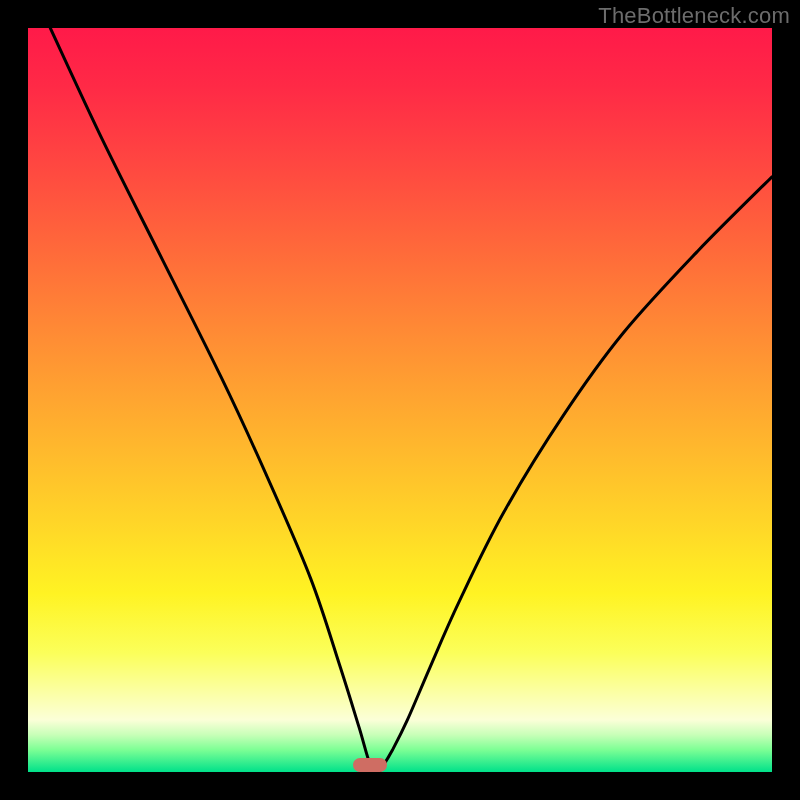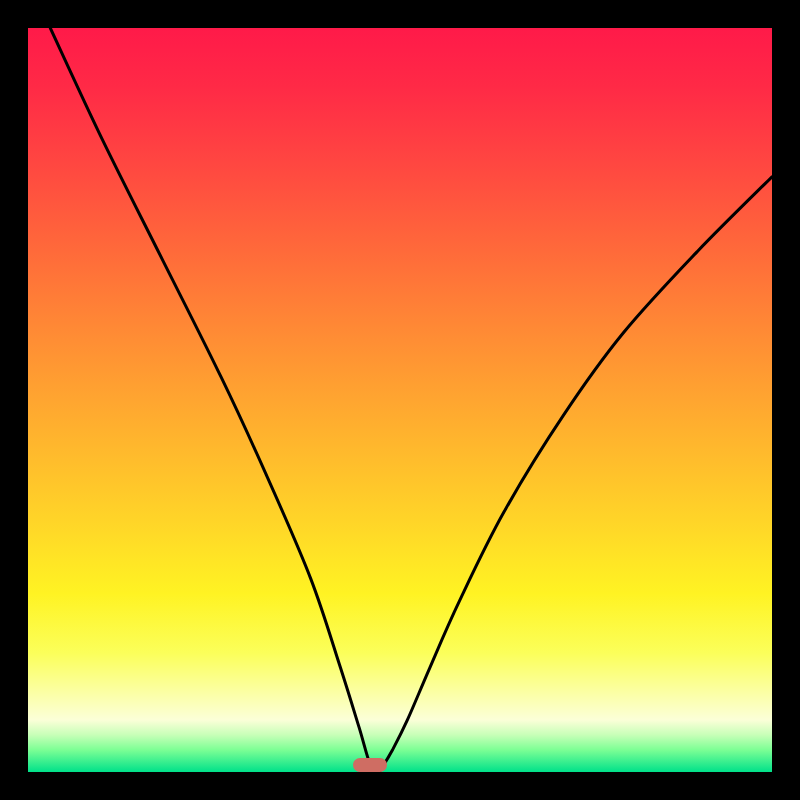--- a/index.html
+++ b/index.html
@@ -70,13 +70,14 @@
 
   <div class="plot">
 
     <svg class="curve" width="744" height="744" viewBox="0 0 744 744" preserveAspectRatio="none">
       <path id="curve-path" fill="none" stroke="#000" stroke-width="3" stroke-linecap="round" stroke-linejoin="round" d="M22.3 0.0 C 31.0 18.6, 55.8 73.2, 74.4 111.6 C 93.0 150.0, 114.1 191.0, 133.9 230.6 C 153.8 270.3, 176.1 313.7, 193.4 349.7 C 210.8 385.6, 223.2 412.9, 238.1 446.4 C 253.0 479.9, 270.3 518.3, 282.7 550.6 C 295.1 582.8, 304.4 615.0, 312.5 639.8 C 320.5 664.6, 326.1 683.2, 331.1 699.4 C 336.0 715.5, 339.1 729.1, 342.2 736.6 C 345.3 744.0, 347.8 743.4, 349.7 744.0 C 351.5 744.6, 350.9 744.0, 353.4 740.3 C 355.9 736.6, 360.2 729.7, 364.6 721.7 C 368.9 713.6, 373.2 705.6, 379.4 691.9 C 385.6 678.3, 393.1 659.7, 401.8 639.8 C 410.4 620.0, 419.1 598.9, 431.5 572.9 C 443.9 546.8, 458.8 514.6, 476.2 483.6 C 493.5 452.6, 515.8 416.6, 535.7 386.9 C 555.5 357.1, 572.9 332.3, 595.2 305.0 C 617.5 277.8, 644.8 249.2, 669.6 223.2 C 694.4 197.2, 731.6 161.2, 744.0 148.8"></path>
     </svg>
 
     <div class="marker" style="left: 325.24px; top: 729.56px;"></div>
   </div>
 
+  <div class="watermark">TheBottleneck.com</div>
 </div>
 
 </body></html>

